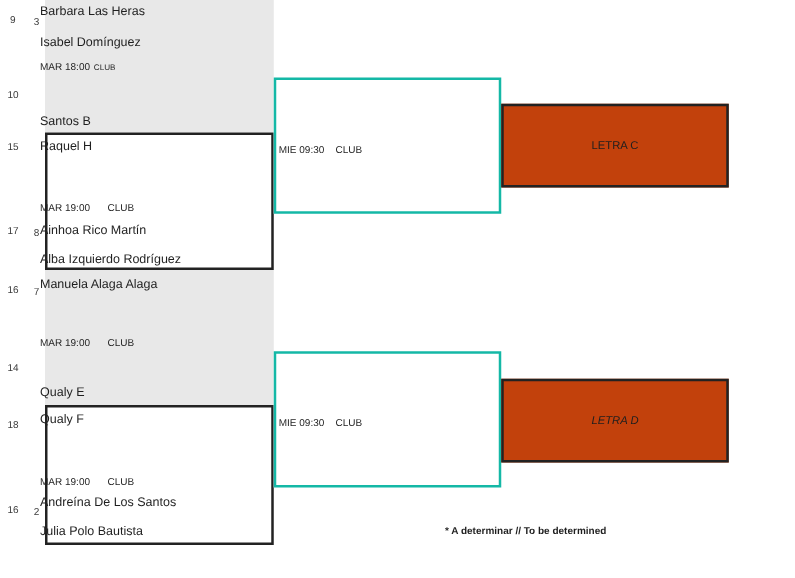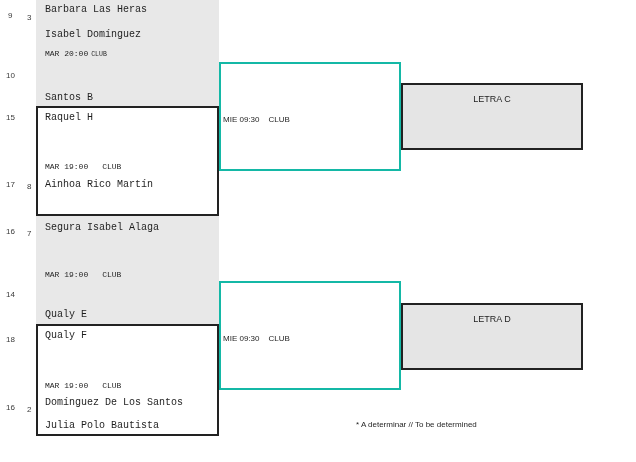--- a/index.html
+++ b/index.html
@@ -7,33 +7,33 @@
     position:relative;width:636px;height:462px;background:#ffffff;
     font-family:"Liberation Sans",sans-serif;color:#1f1f1f;overflow:hidden;
   }
   .shade{position:absolute;left:36px;width:183px;background:#e8e8e8;}
   .s1{top:0;height:106px;}
   .s3{top:216px;height:108px;}
   .obox{position:absolute;left:36px;width:183px;border:2px solid #222222;box-sizing:border-box;background:#ffffff;}
   .b2{top:106px;height:110px;}
   .b4{top:324px;height:112px;}
   .num{position:absolute;font-size:8px;color:#3a3a3a;line-height:1;}
-  .txt{position:absolute;left:45px;font-size:10px;line-height:13px;white-space:nowrap;font-family:Liberation Mono, monospace;}
+  .txt{position:absolute;left:32px;font-size:10px;line-height:13px;white-space:nowrap;}
   .sched{font-size:8px;}
   .venue{margin-left:14px;}
   .venue-small{font-size:6.5px;margin-left:3px;}
   .sfbox{position:absolute;left:219px;width:182px;height:109px;border:2px solid #14b8a6;box-sizing:border-box;background:#ffffff;}
   .sf1{top:62px;}
   .sf2{top:281px;}
   .sftime{position:absolute;left:2px;top:51px;font-size:8px;white-space:nowrap;}
   .sfvenue{margin-left:9px;}
-  .gbox{position:absolute;left:401px;width:182px;height:67px;border:2px solid #222222;box-sizing:border-box;background:#e5e5e5;text-align:center;font-size:9px;padding-top:9px;}
+  .gbox{position:absolute;left:401px;width:182px;height:67px;border:2px solid #222222;box-sizing:border-box;background:#c2410c;text-align:center;font-size:9px;padding-top:26px;}
   .g1{top:83px;}
-  .g2{top:303px;}
-  .footnote{position:absolute;left:356px;top:420px;font-size:8px;white-space:nowrap;}
+  .g2{top:303px;font-style:italic;}
+  .footnote{position:absolute;left:356px;top:420px;font-size:8px;white-space:nowrap;font-weight:bold;}
 </style>
 </head>
 <body>
 
 <div class="canvas">
 
   <div class="shade s1"></div>
   <div class="obox b2"></div>
   <div class="shade s3"></div>
   <div class="obox b4"></div>
@@ -46,34 +46,35 @@
   <span class="num" style="left:27px;top:183px">8</span>
   <span class="num" style="left:6px;top:228px">16</span>
   <span class="num" style="left:27px;top:230px">7</span>
   <span class="num" style="left:6px;top:291px">14</span>
   <span class="num" style="left:6px;top:336px">18</span>
   <span class="num" style="left:6px;top:404px">16</span>
   <span class="num" style="left:27px;top:406px">2</span>
 
   <span class="txt" style="top:3px">Barbara Las Heras</span>
   <span class="txt" style="top:28px">Isabel Domínguez</span>
-  <span class="txt sched" style="top:47px"><span>MAR 20:00</span><span class="venue-small">CLUB</span></span>
+  <span class="txt sched" style="top:47px"><span>MAR 18:00</span><span class="venue-small">CLUB</span></span>
   <span class="txt" style="top:91px">Santos B</span>
 
   <span class="txt" style="top:111px">Raquel H</span>
   <span class="txt sched" style="top:160px"><span>MAR 19:00</span><span class="venue">CLUB</span></span>
   <span class="txt" style="top:178px">Ainhoa Rico Martín</span>
+  <span class="txt" style="top:201px">Alba Izquierdo Rodríguez</span>
 
-  <span class="txt" style="top:221px">Segura Isabel Alaga</span>
+  <span class="txt" style="top:221px">Manuela Alaga Alaga</span>
   <span class="txt sched" style="top:268px"><span>MAR 19:00</span><span class="venue">CLUB</span></span>
   <span class="txt" style="top:308px">Qualy E</span>
 
   <span class="txt" style="top:329px">Qualy F</span>
   <span class="txt sched" style="top:379px"><span>MAR 19:00</span><span class="venue">CLUB</span></span>
-  <span class="txt" style="top:396px">Domínguez De Los Santos</span>
+  <span class="txt" style="top:396px">Andreína De Los Santos</span>
   <span class="txt" style="top:419px">Julia Polo Bautista</span>
 
   <div class="sfbox sf1">
     <span class="sftime"><span>MIE 09:30</span><span class="sfvenue">CLUB</span></span>
   </div>
   <div class="sfbox sf2">
     <span class="sftime"><span>MIE 09:30</span><span class="sfvenue">CLUB</span></span>
   </div>
 
   <div class="gbox g1">

